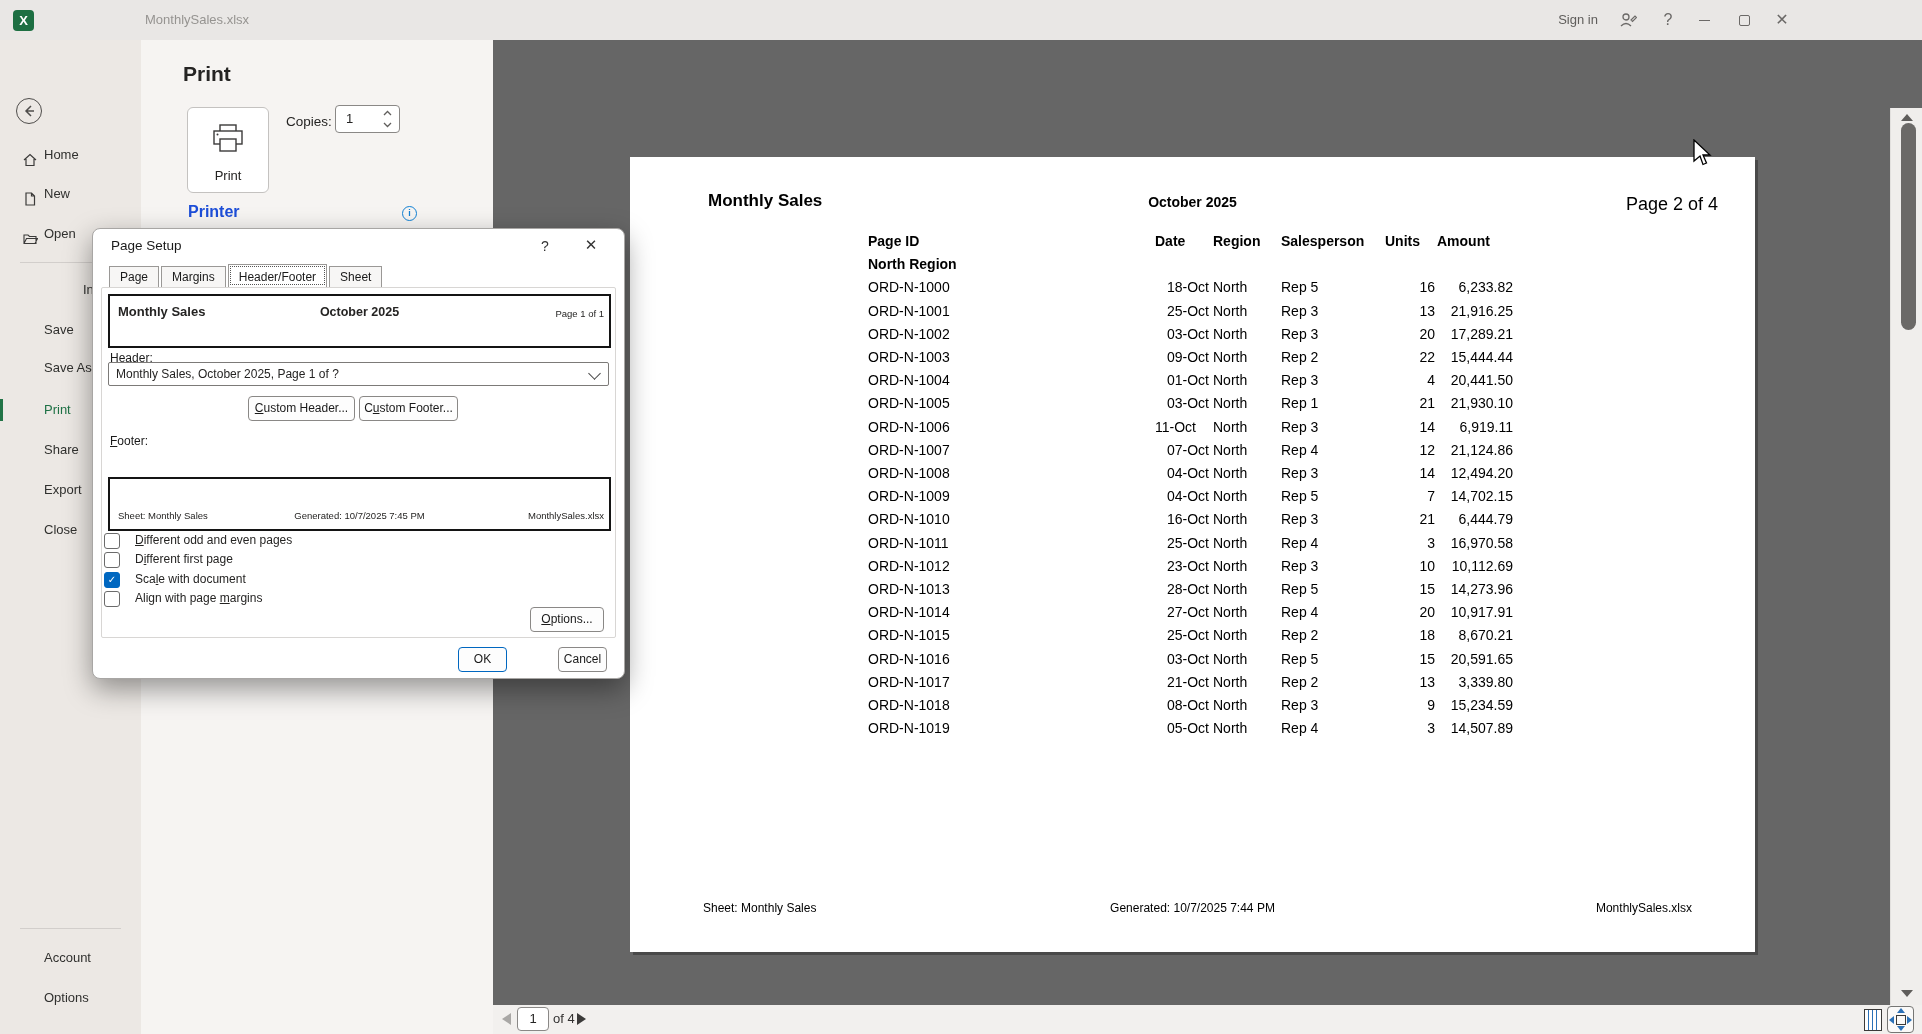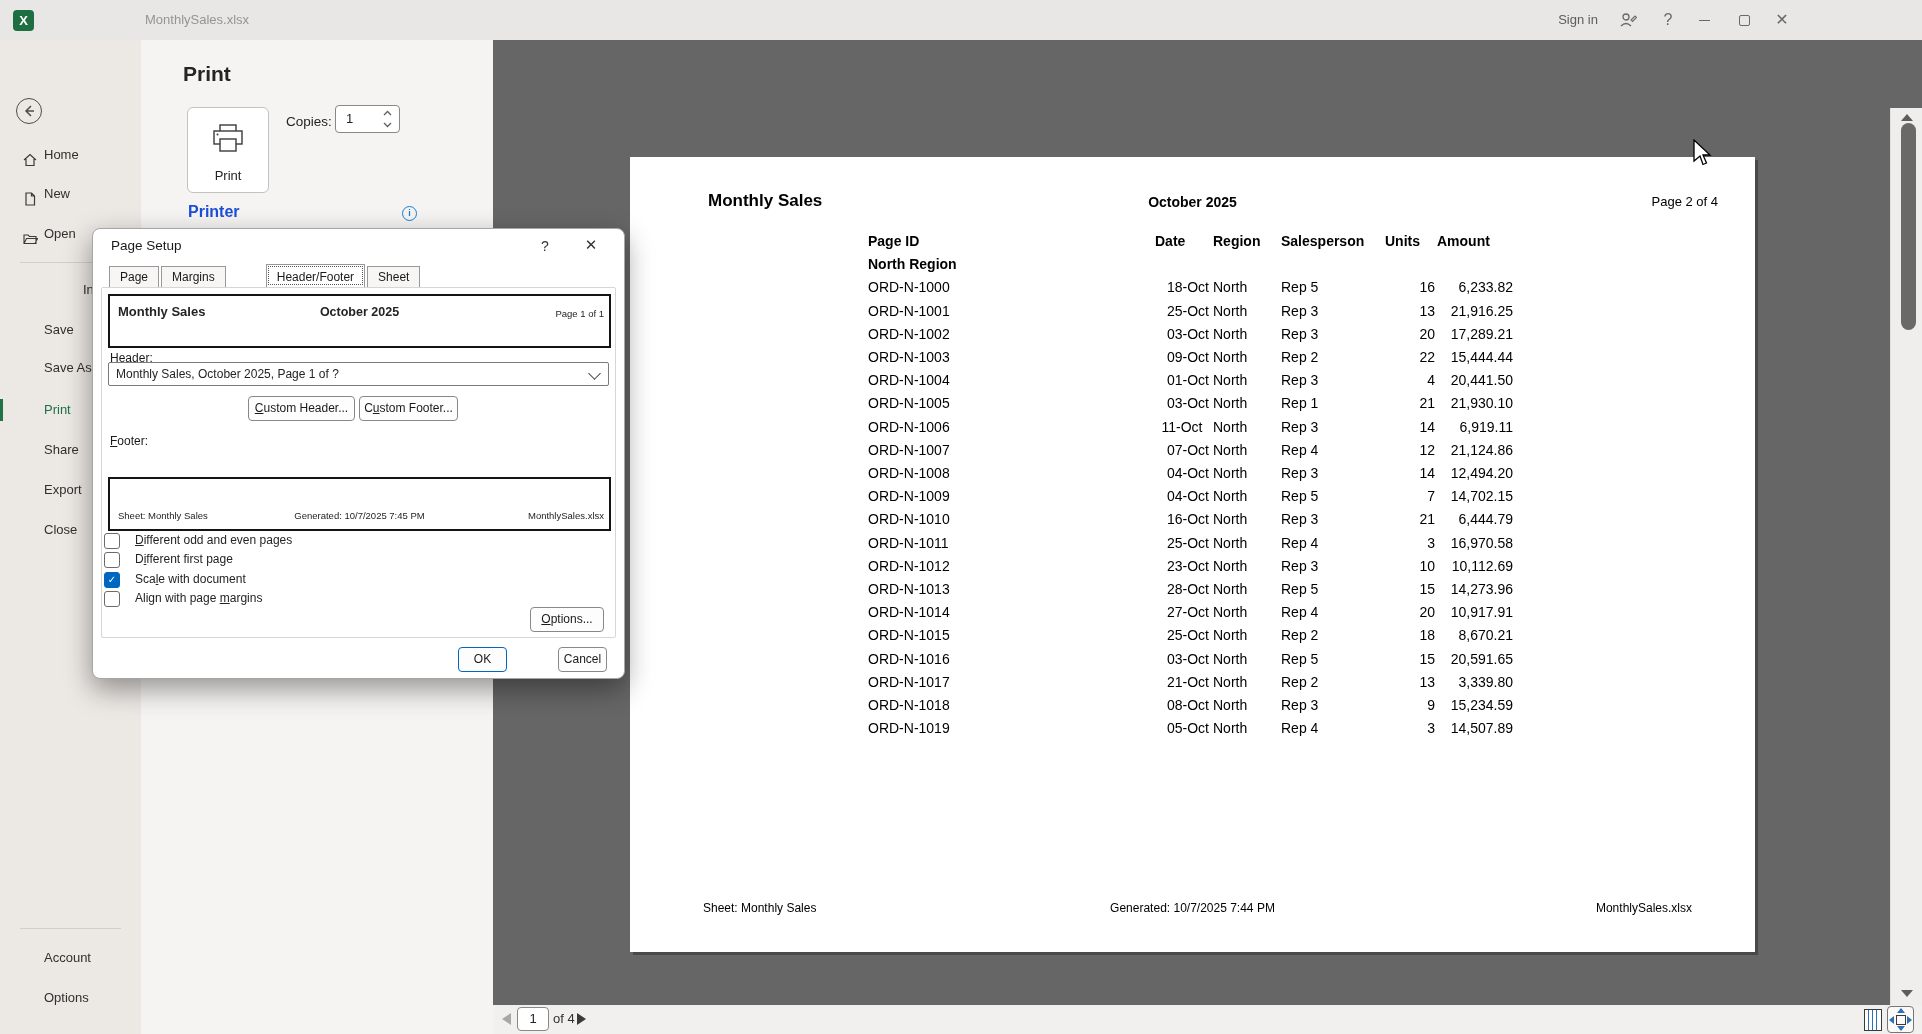--- a/index.html
+++ b/index.html
@@ -40,34 +40,34 @@
   .spin svg{display:block;}
   .printer-lbl{position:absolute;left:47px;top:163px;font-size:16px;font-weight:bold;color:#1d4ed8;}
   .info-ico{position:absolute;left:261px;top:166px;width:13px;height:13px;border:1.4px solid #1181d5;
             border-radius:50%;color:#1181d5;font-size:9px;font-weight:bold;text-align:center;line-height:13px;}
   
   .preview-area{position:absolute;left:493px;top:108px;width:1397px;height:897px;background:#666;}
   .page{position:absolute;left:137px;top:49px;width:1125px;height:795px;background:#fff;
         box-shadow:3px 3px 0 rgba(0,0,0,.28);color:#000;}
   .pg-title{position:absolute;left:78px;top:34px;font-size:17px;font-weight:bold;}
   .pg-center{position:absolute;left:0;width:1125px;top:37px;text-align:center;font-size:14px;font-weight:bold;}
-  .pg-pageno{position:absolute;right:37px;top:37px;font-size:13px;}
+  .pg-pageno{position:absolute;right:37px;top:37px;font-size:18px;}
   .pt-cell{position:absolute;height:23px;line-height:23px;font-size:14px;white-space:nowrap;}
   .pg-footer{position:absolute;top:744px;font-size:12px;}
   .pf-left{left:73px;} .pf-center{left:0;width:1125px;text-align:center;} .pf-right{right:63px;}
   
   .dialog{position:absolute;left:92px;top:228px;width:531px;height:449px;background:#fff;
           border:1px solid #a8a6a4;border-radius:8px;box-shadow:0 10px 28px rgba(0,0,0,.4);font-size:12px;}
   .dlg-title{position:absolute;left:18px;top:9px;font-size:13.5px;color:#1a1a1a;}
   .dlg-help{position:absolute;left:440px;top:9px;width:24px;text-align:center;font-size:14px;color:#333;}
   .dlg-close{position:absolute;left:482px;top:7px;width:32px;height:22px;text-align:center;font-size:15px;color:#333;}
   .tabs{position:absolute;left:16px;top:37px;height:22px;}
   .tab{position:relative;float:left;height:20px;line-height:20px;padding:0 10px;border:1px solid #9a9896;
        border-bottom:none;background:#f7f6f5;margin-right:2px;font-size:12px;color:#1a1a1a;}
-  .tab.active{background:#fff;height:22px;margin-top:-2px;line-height:24px;outline:1px dotted #555;outline-offset:-3px;margin-left:38px;}
+  .tab.active{background:#fff;height:22px;margin-top:-2px;line-height:24px;outline:1px dotted #555;outline-offset:-3px;}
   .tab-frame{position:absolute;left:8px;top:58px;width:513px;height:349px;border:1px solid #d8d6d4;border-radius:2px;}
   .hf-box{position:absolute;left:15px;width:499px;height:50px;border:2px solid #141414;background:#fff;}
   .hf-box .l{position:absolute;left:8px;top:8px;font-size:13px;font-weight:bold;}
   .hf-box .c{position:absolute;left:0;width:499px;top:9px;text-align:center;font-size:12.5px;font-weight:bold;}
   .hf-box .r{position:absolute;right:5px;top:12px;font-size:9.5px;}
   .hf-box .fl{position:absolute;left:8px;top:31px;font-size:9.5px;font-weight:normal;}
   .hf-box .fc{position:absolute;left:0;width:499px;top:31px;text-align:center;font-size:9.5px;}
   .hf-box .fr{position:absolute;right:5px;top:31px;font-size:9.5px;}
   .fld-lbl{position:absolute;left:17px;font-size:12px;color:#1a1a1a;}
   .combo{position:absolute;left:15px;width:499px;height:22px;border:1px solid #7c7a78;background:#fff;border-radius:2px;}
@@ -258,21 +258,21 @@
           <div class="pt-cell" style="left: 413px; width: 100px; top: 139px; text-align: left;">Rep 3</div>
           <div class="pt-cell" style="left: 517px; width: 50px; top: 139px; text-align: right;">4</div>
           <div class="pt-cell" style="left: 569px; width: 76px; top: 139px; text-align: right;">20,441.50</div>
           <div class="pt-cell" style="left: 0px; width: 280px; top: 162px; text-align: left;">ORD-N-1005</div>
           <div class="pt-cell" style="left: 287px; width: 54px; top: 162px; text-align: right;">03-Oct</div>
           <div class="pt-cell" style="left: 345px; width: 62px; top: 162px; text-align: left;">North</div>
           <div class="pt-cell" style="left: 413px; width: 100px; top: 162px; text-align: left;">Rep 1</div>
           <div class="pt-cell" style="left: 517px; width: 50px; top: 162px; text-align: right;">21</div>
           <div class="pt-cell" style="left: 569px; width: 76px; top: 162px; text-align: right;">21,930.10</div>
           <div class="pt-cell" style="left: 0px; width: 280px; top: 186px; text-align: left;">ORD-N-1006</div>
-          <div class="pt-cell" style="left: 287px; width: 54px; top: 186px; text-align: center;">11-Oct</div>
+          <div class="pt-cell" style="left: 287px; width: 54px; top: 186px; text-align: left;">11-Oct</div>
           <div class="pt-cell" style="left: 345px; width: 62px; top: 186px; text-align: left;">North</div>
           <div class="pt-cell" style="left: 413px; width: 100px; top: 186px; text-align: left;">Rep 3</div>
           <div class="pt-cell" style="left: 517px; width: 50px; top: 186px; text-align: right;">14</div>
           <div class="pt-cell" style="left: 569px; width: 76px; top: 186px; text-align: right;">6,919.11</div>
           <div class="pt-cell" style="left: 0px; width: 280px; top: 209px; text-align: left;">ORD-N-1007</div>
           <div class="pt-cell" style="left: 287px; width: 54px; top: 209px; text-align: right;">07-Oct</div>
           <div class="pt-cell" style="left: 345px; width: 62px; top: 209px; text-align: left;">North</div>
           <div class="pt-cell" style="left: 413px; width: 100px; top: 209px; text-align: left;">Rep 4</div>
           <div class="pt-cell" style="left: 517px; width: 50px; top: 209px; text-align: right;">12</div>
           <div class="pt-cell" style="left: 569px; width: 76px; top: 209px; text-align: right;">21,124.86</div>

